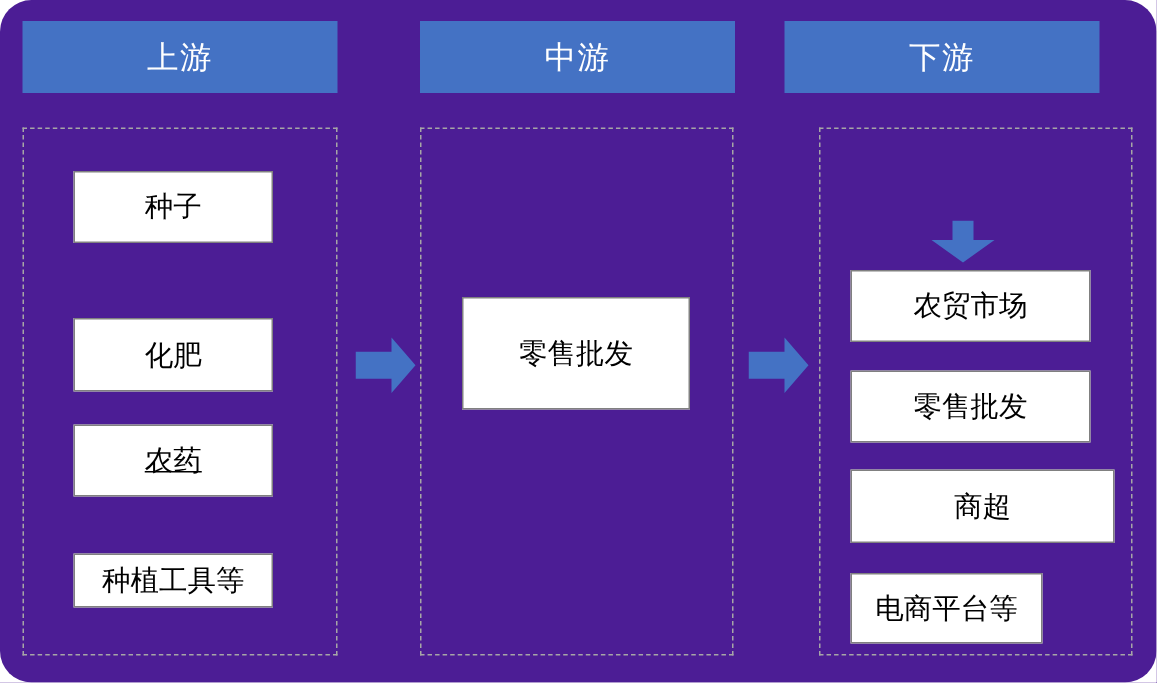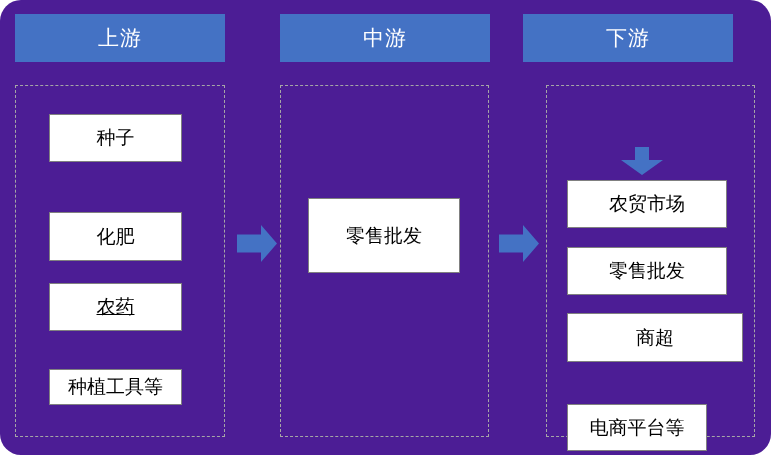--- a/index.html
+++ b/index.html
@@ -72,21 +72,21 @@
   <div class="node" style="left:49px; top:114px; width:133px; height:48px;">种子</div>
   <div class="node" style="left:49px; top:212px; width:133px; height:49px;">化肥</div>
   <div class="node" style="left:49px; top:283px; width:133px; height:48px;text-decoration:underline;">农药</div>
   <div class="node" style="left:49px; top:369px; width:133px; height:36px;">种植工具等</div>
 
   <div class="node" style="left:308px; top:198px; width:152px; height:75px;">零售批发</div>
 
   <div class="node" style="left:567px; top:180px; width:160px; height:48px;font-family:Liberation Mono, monospace;">农贸市场</div>
   <div class="node" style="left:567px; top:247px; width:160px; height:48px;">零售批发</div>
   <div class="node" style="left:567px; top:313px; width:176px; height:49px;">商超</div>
-  <div class="node" style="left:567px; top:404px; width:140px; height:47px;">电商平台等</div>
+  <div class="node" style="left:567px; top:382px; width:128px; height:47px;">电商平台等</div>
 
   <div class="arrow" style="left:237px; top:224px;">
     <svg width="41" height="39" viewBox="0 0 41 39" aria-hidden="true">
       <polygon points="0,10.5 24,10.5 24,1 40,19.5 24,38 24,28.5 0,28.5"></polygon>
     </svg>
   </div>
   <div class="arrow" style="left:499px; top:224px;">
     <svg width="41" height="39" viewBox="0 0 41 39" aria-hidden="true">
       <polygon points="0,10.5 24,10.5 24,1 40,19.5 24,38 24,28.5 0,28.5"></polygon>
     </svg>

